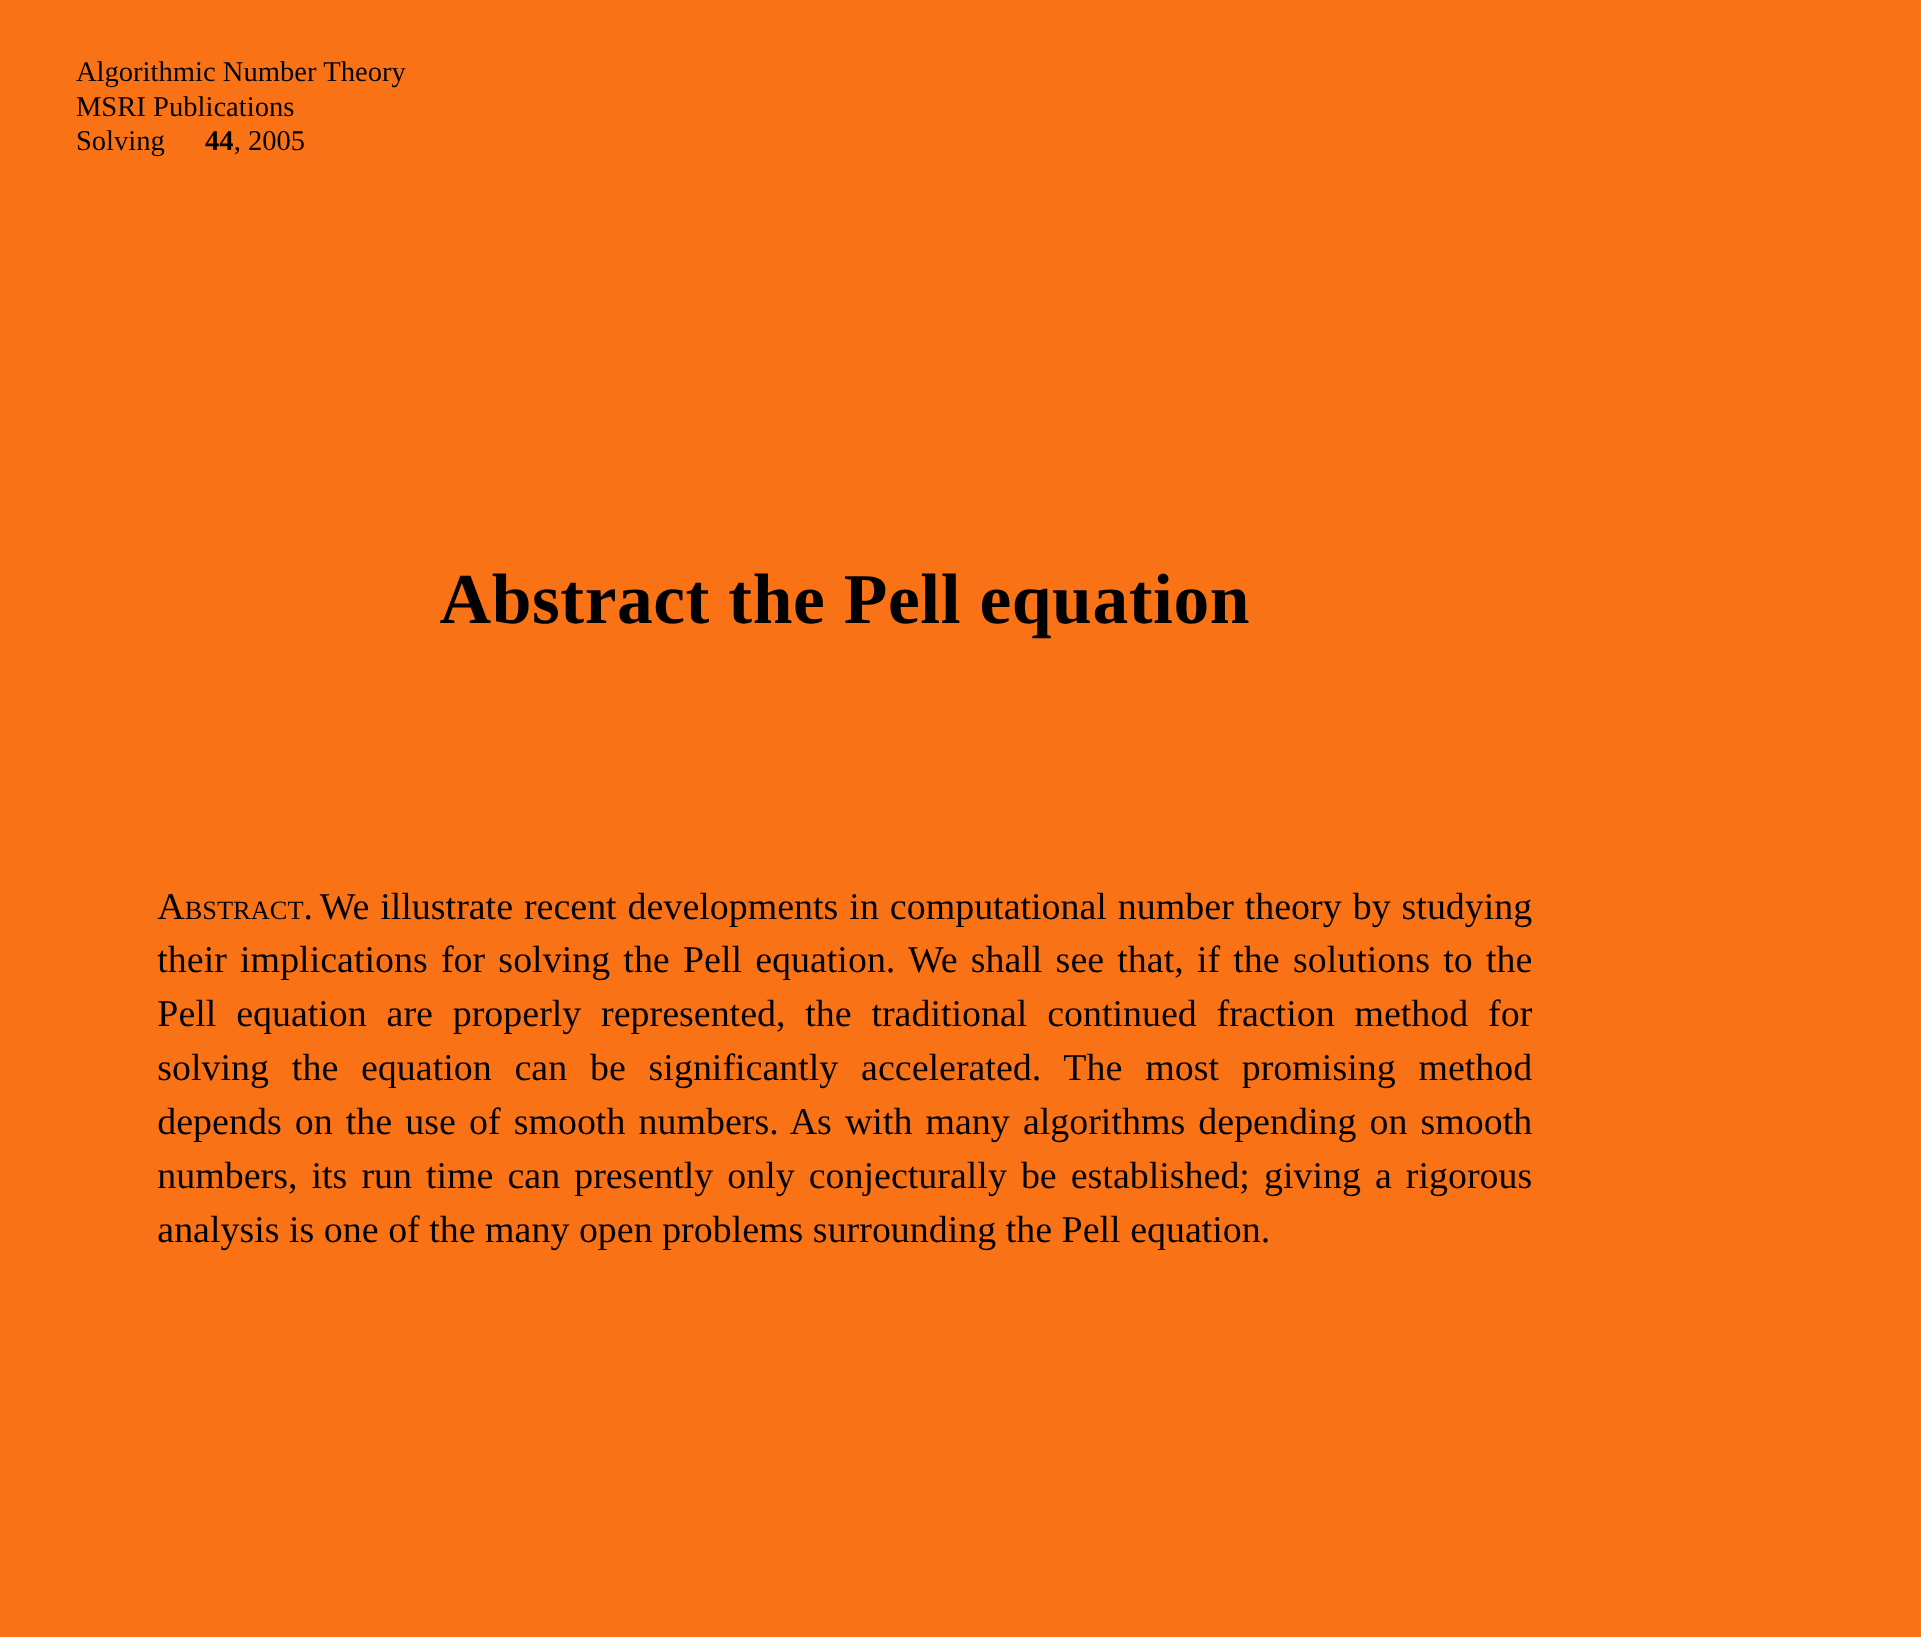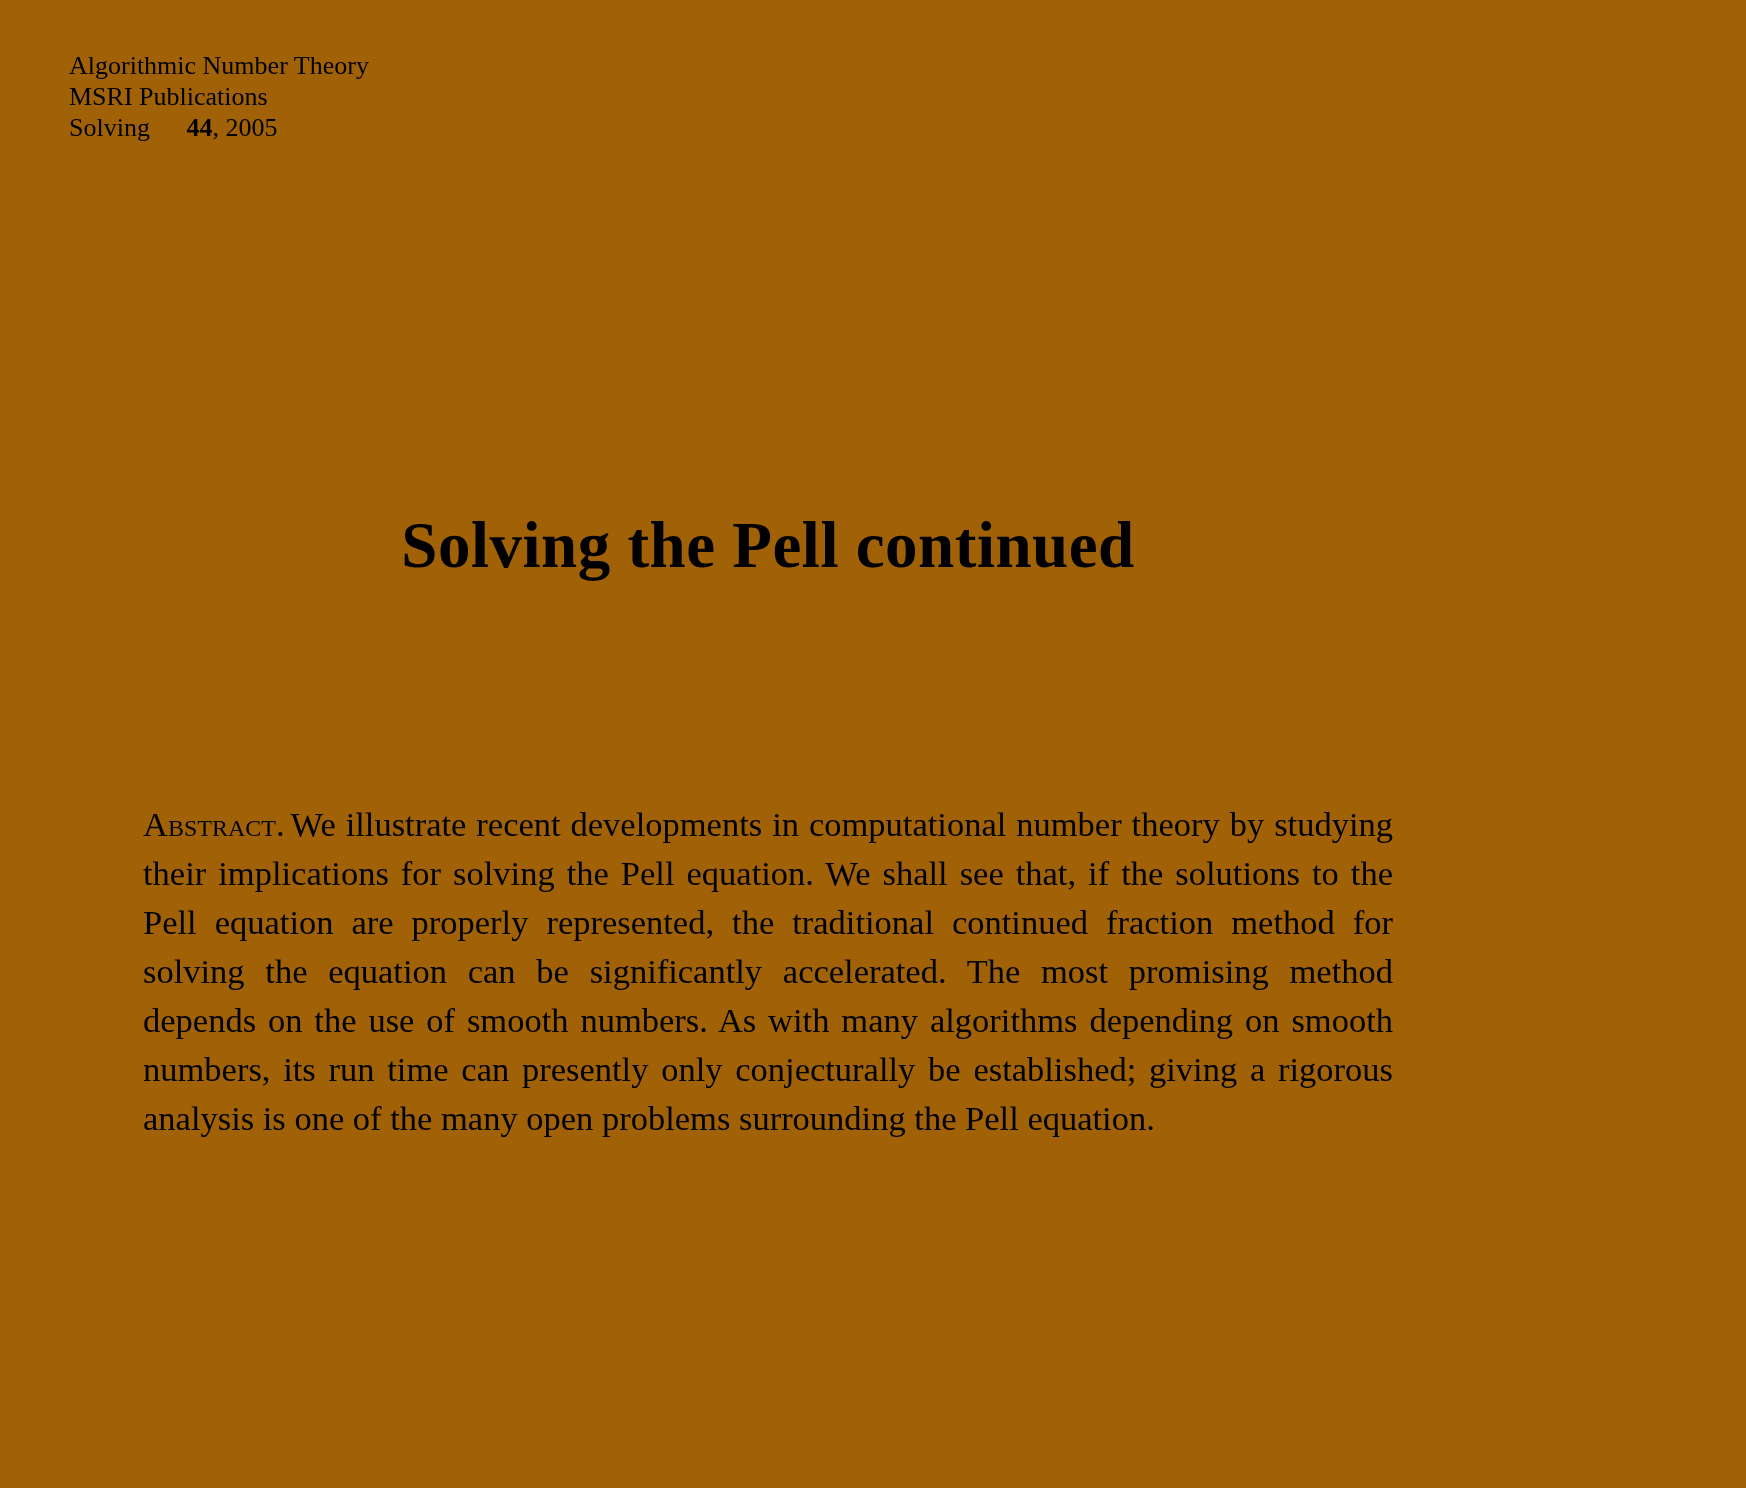--- a/index.html
+++ b/index.html
@@ -4,21 +4,21 @@
 <style>
   html, body {
     margin: 0;
     padding: 0;
     background: #ffffff;
   }
   .page {
     position: relative;
     width: 1746px;
     height: 1488px;
-    background: #a16207;
+    background: #f97316;
     color: #000000;
     font-family: "Liberation Serif", serif;
     overflow: hidden;
   }
   .header {
     position: absolute;
     left: 69px;
     top: 50px;
     font-size: 26px;
     line-height: 31px;
@@ -75,20 +75,20 @@
 <div class="page">
 
   <div class="header">
     <div>Algorithmic Number Theory</div>
     <div>MSRI Publications</div>
     <div><span>Solving </span><span class="bold">44</span><span>, 2005</span></div>
   </div>
 
   <div class="column">
 
-    <h1 class="title" style="margin:0;">Solving the Pell continued</h1>
+    <h1 class="title" style="margin:0;">Abstract the Pell equation</h1>
 
 
     <div class="abstract"><span class="abstract-label">Abstract.</span><span>We illustrate recent developments in computational number theory by studying their implications for solving the Pell equation. We shall see that, if the solutions to the Pell equation are properly represented, the traditional continued fraction method for solving the equation can be significantly accelerated. The most promising method depends on the use of smooth numbers. As with many algorithms depending on smooth numbers, its run time can presently only conjecturally be established; giving a rigorous analysis is one of the many open problems surrounding the Pell equation.</span></div>
 
   </div>
 
 </div>
 
 </body></html>

